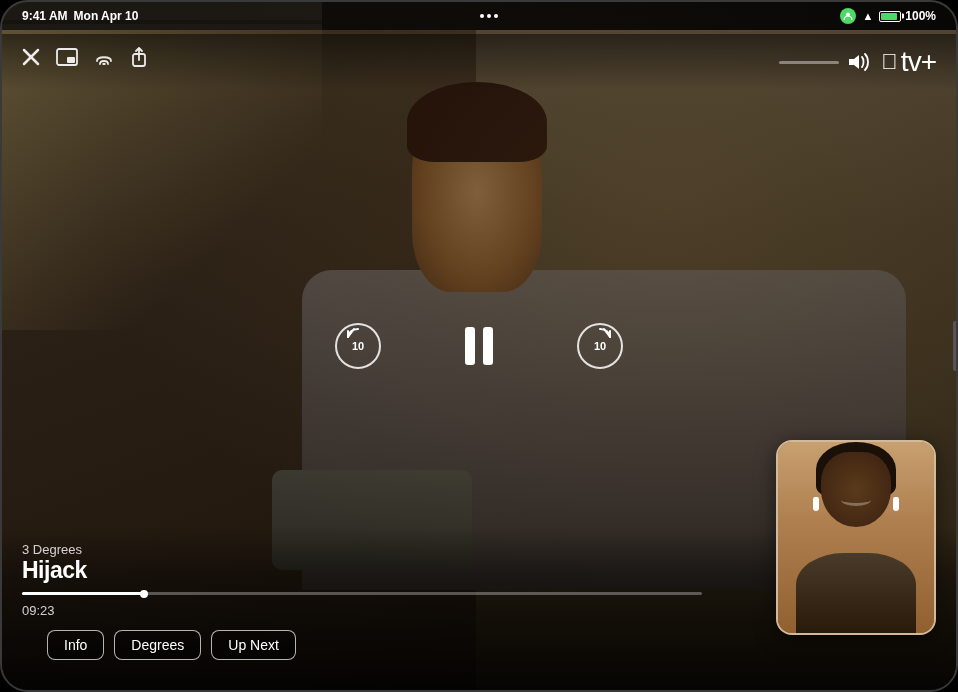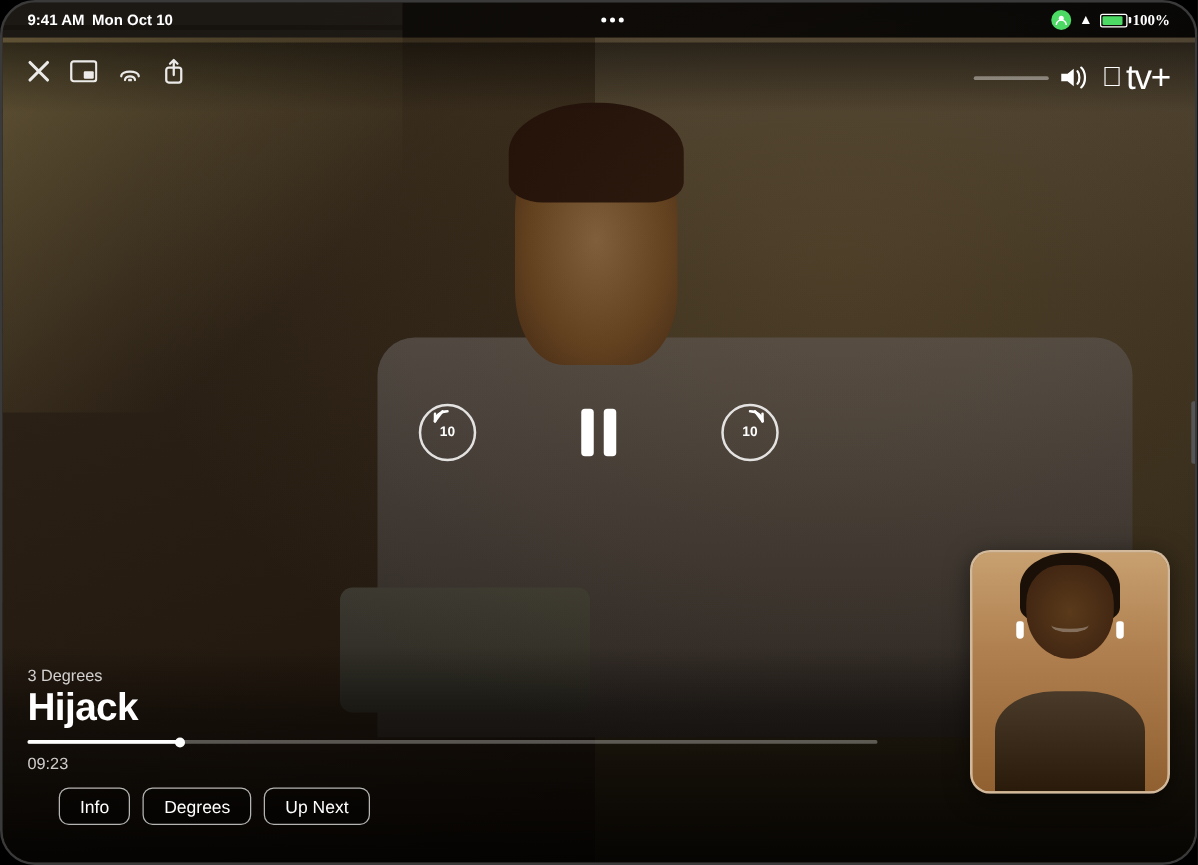--- a/index.html
+++ b/index.html
@@ -64,21 +64,20 @@
     .status-right {
       display: flex;
       align-items: center;
       gap: 6px;
     }
 
     .battery-indicator {
       display: flex;
       align-items: center;
       gap: 4px;
-      font-family: Liberation Serif, serif;
     }
 
     .battery-icon {
       width: 22px;
       height: 11px;
       border: 1.5px solid white;
       border-radius: 2px;
       position: relative;
       display: flex;
       align-items: center;
@@ -314,21 +313,21 @@
       margin-bottom: 8px;
     }
 
     .episode-label {
       font-size: 13px;
       color: rgba(255,255,255,0.8);
       font-weight: 400;
     }
 
     .show-title {
-      font-size: 31px;
+      font-size: 23px;
       font-weight: 700;
       color: white;
       letter-spacing: -0.5px;
     }
 
     .progress-bar-container {
       width: 100%;
       max-width: 680px;
       height: 3px;
       background: rgba(255,255,255,0.3);
@@ -485,21 +484,21 @@
     }
   </style>
 </head>
 <body>
 
 <div class="ipad-frame">
 
   <div class="status-bar">
     <div class="status-left">
       <span>9:41 AM</span>
-      <span>Mon Oct 10</span>
+      <span>Mon Apr 10</span>
     </div>
     <div class="status-center">
       <div class="status-dot"></div>
       <div class="status-dot"></div>
       <div class="status-dot"></div>
     </div>
     <div class="status-right">
       <div class="user-icon-status">
         <svg width="10" height="10" viewBox="0 0 10 10" fill="none">
           <circle cx="5" cy="3.5" r="2" fill="white"></circle>

